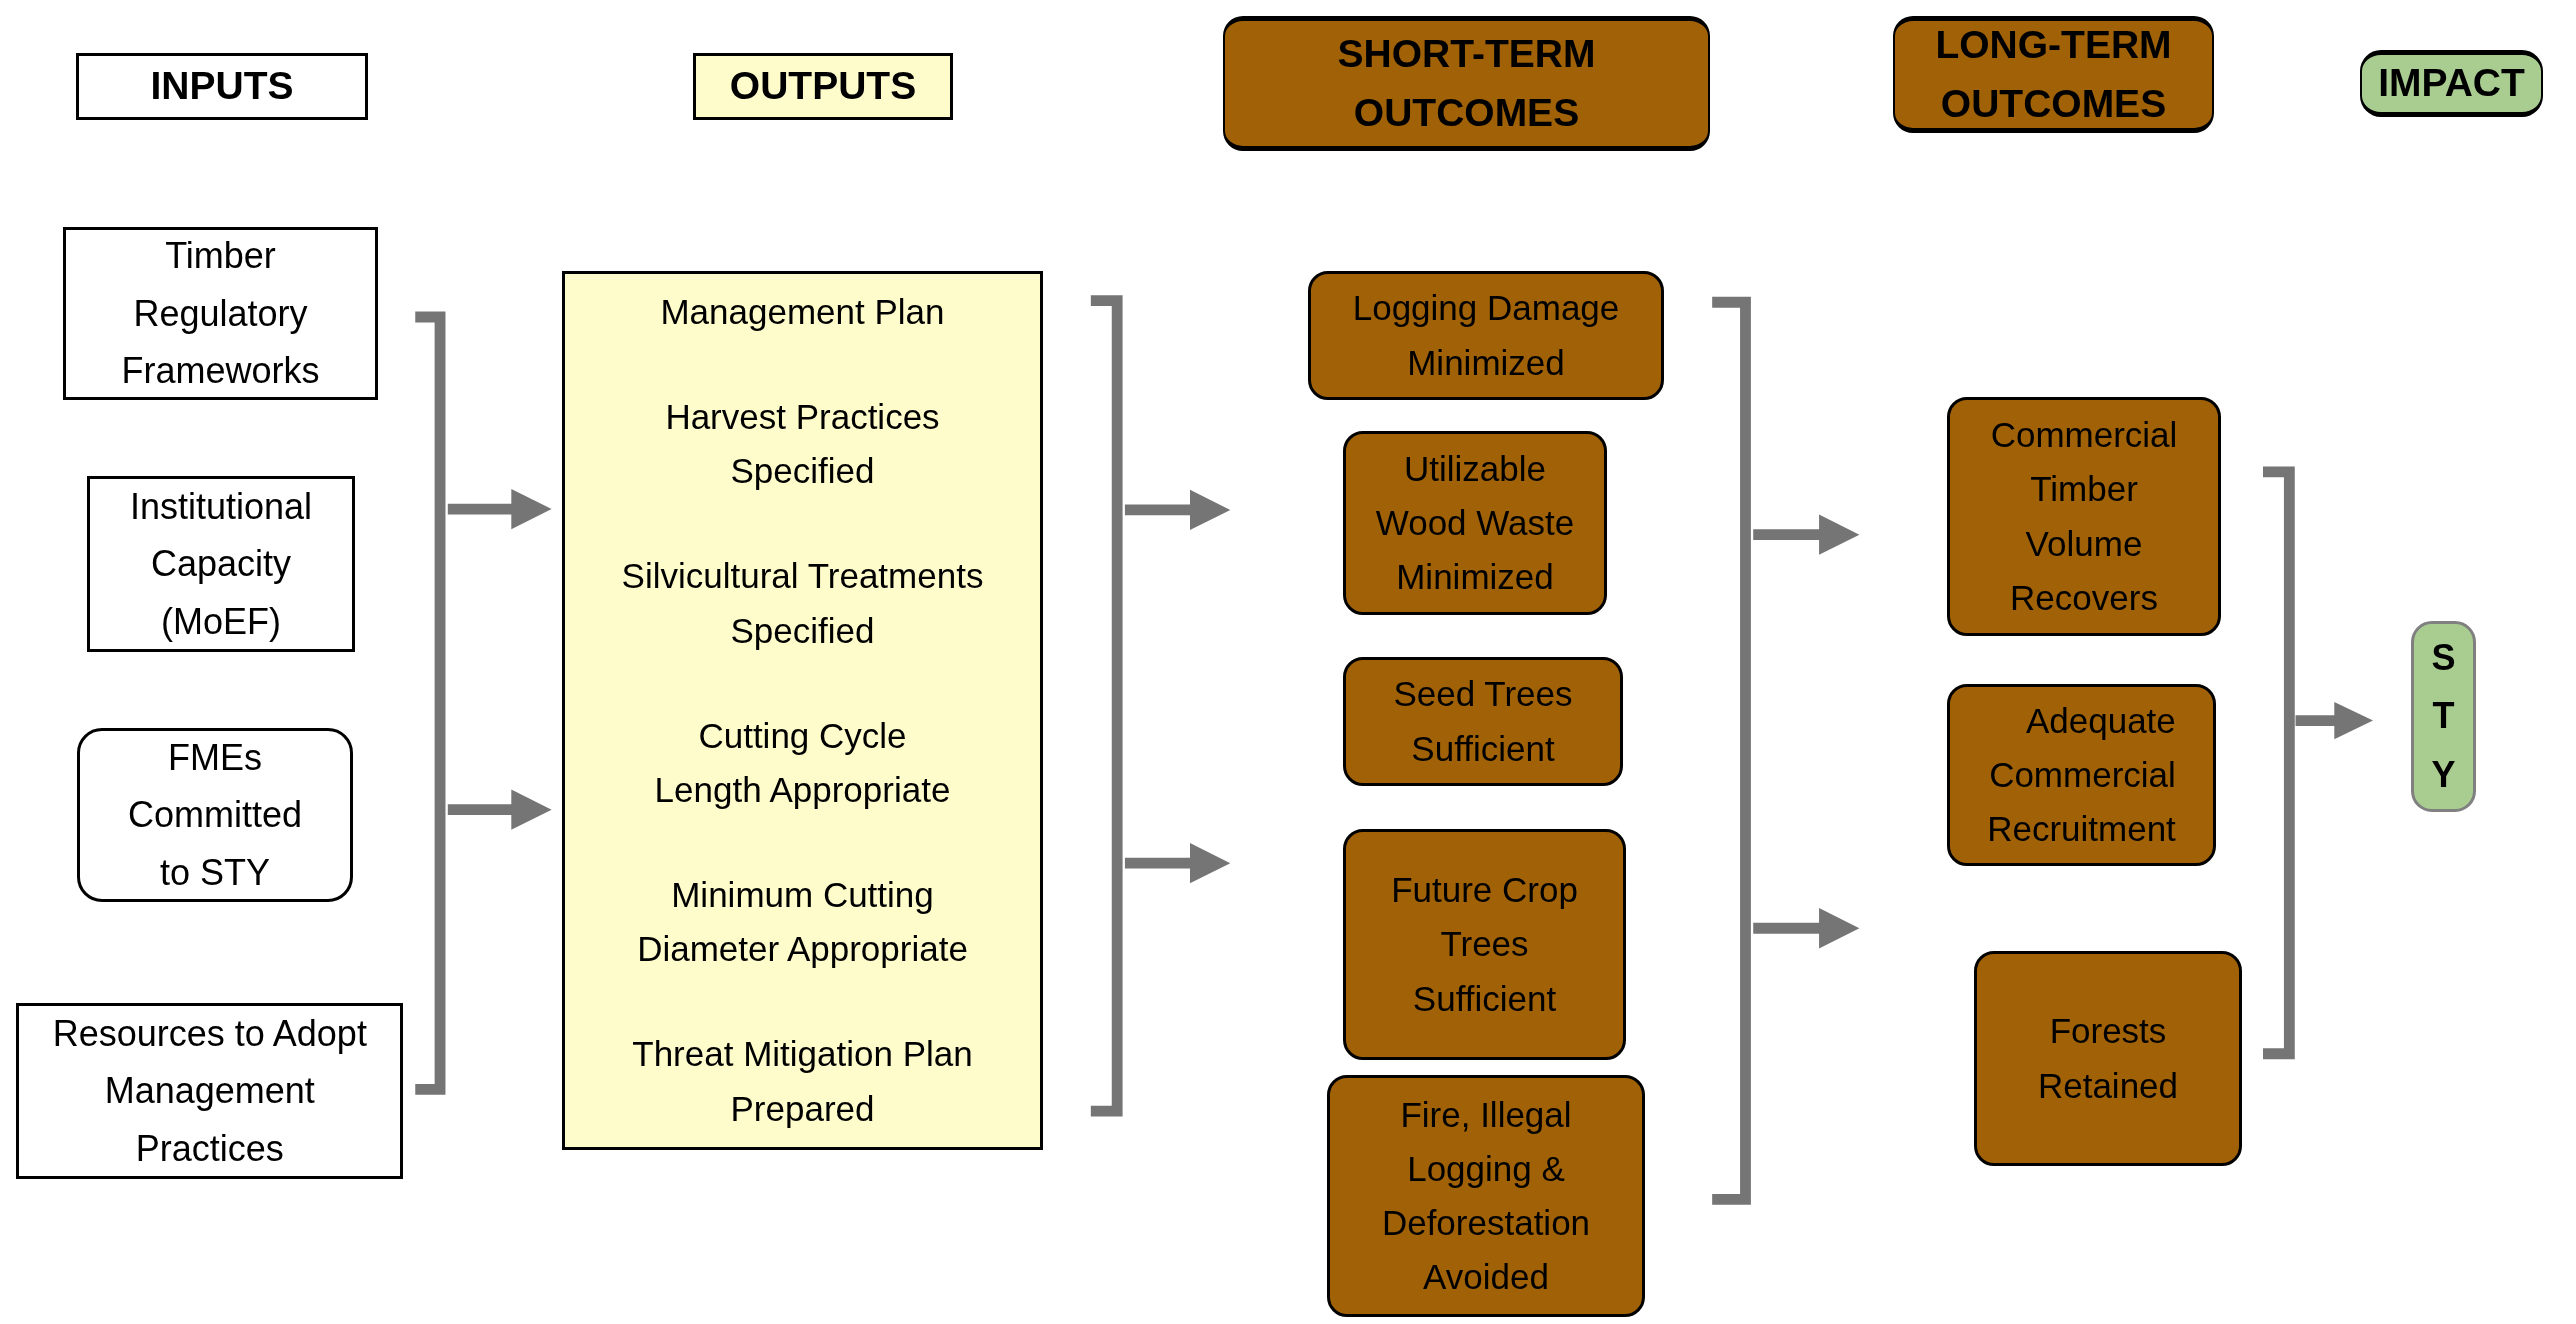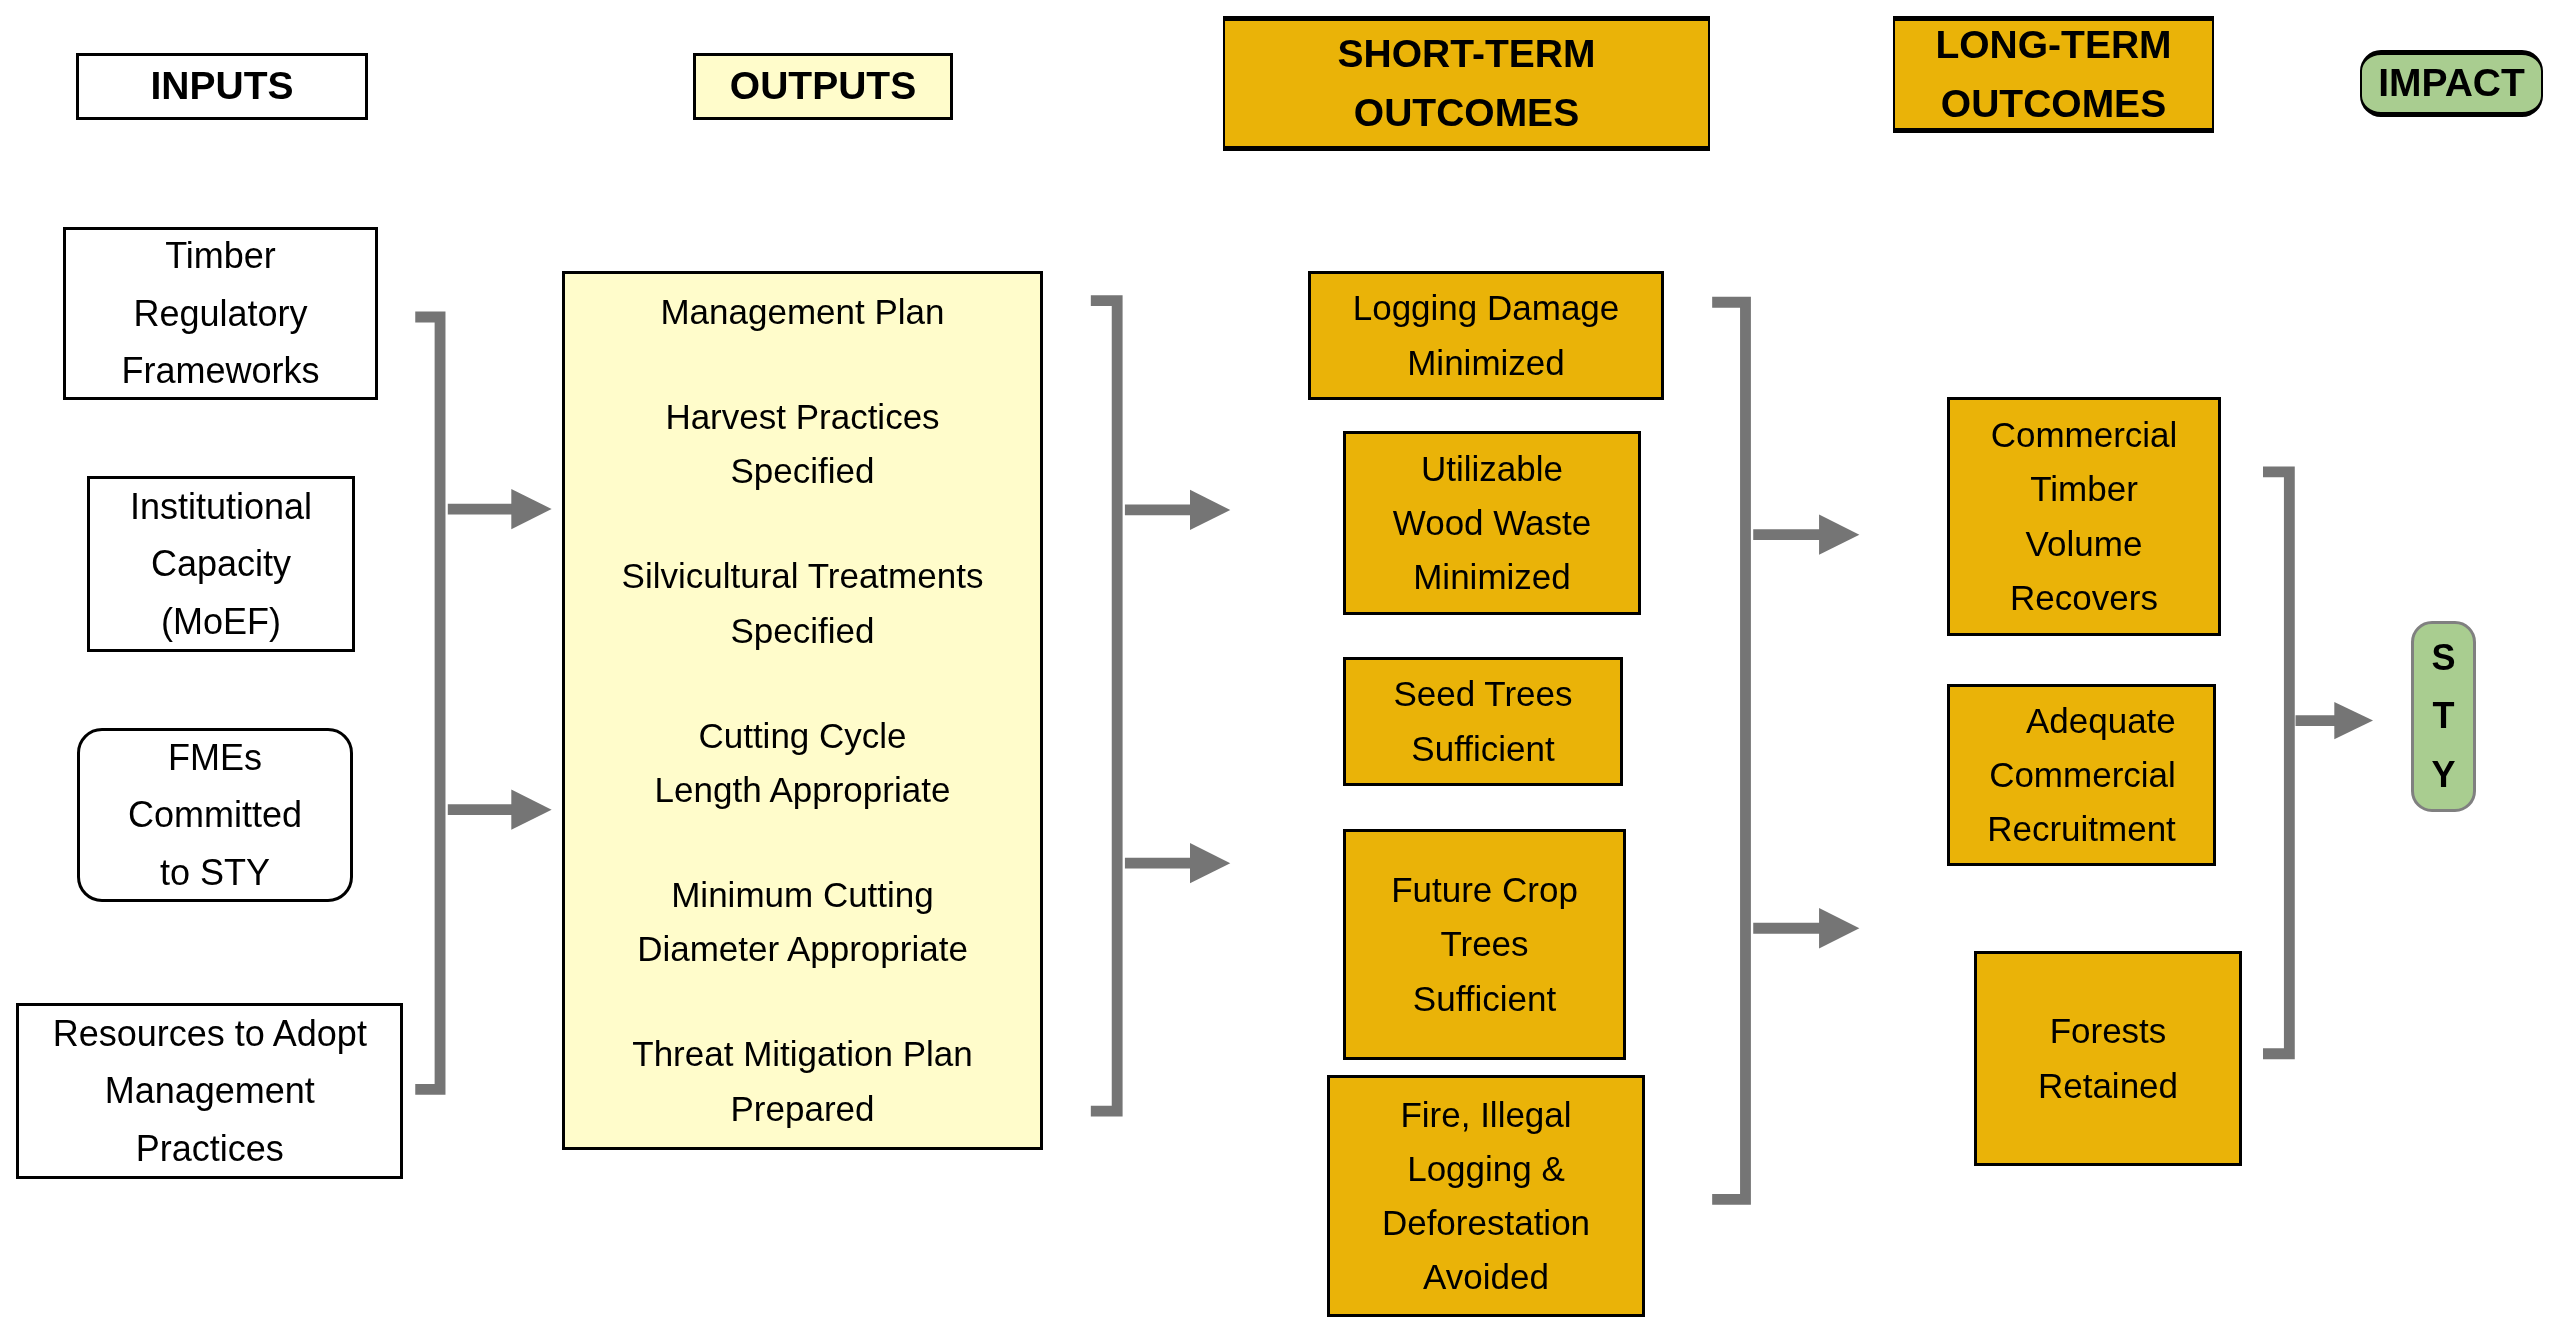--- a/index.html
+++ b/index.html
@@ -6,21 +6,21 @@
   body{font-family:"Liberation Sans",sans-serif;color:#000;}
   #canvas{position:relative;width:2576px;height:1325px;background:#ffffff;overflow:hidden;}
   svg.connectors{position:absolute;left:0;top:0;width:2576px;height:1325px;pointer-events:none;}
   .node{position:absolute;display:flex;align-items:center;justify-content:center;
         text-align:center;box-sizing:border-box;border:3.1px solid #000000;
         white-space:pre-line;font-size:35px;line-height:1.55;}
   .hdr{font-weight:700;font-size:39px;line-height:1.5;}
   .hdr-thick{border-top-width:5.4px;border-bottom-width:5.4px;border-left-width:2.3px;border-right-width:2.3px;}
   .white{background:#ffffff;}
   .yellow{background:#FFFCCB;}
-  .blue{background:#eab308;}
+  .blue{background:#a16207;border-radius:20px;}
   .green{background:#A9CD90;border-radius:21px;}
   .inputs-font{font-size:36px;line-height:1.6;}
   .outputs-panel{flex-direction:column;justify-content:space-between;padding:11px 6.2px;}
   .outputs-panel .out-item{display:block;width:100%;text-align:center;white-space:pre-line;}
   .sty{font-weight:700;font-size:36px;line-height:1.62;border-color:#808080;}
 </style>
 </head>
 <body>
 
 <div id="canvas">
@@ -88,21 +88,21 @@
 Length Appropriate</span>
     <span class="out-item">Minimum Cutting
 Diameter Appropriate</span>
     <span class="out-item">Threat Mitigation Plan
 Prepared</span>
   </div>
 
   <div class="node blue" style="left:1308px;top:271px;width:356px;height:129px;"><span>Logging Damage
 Minimized</span></div>
 
-  <div class="node blue" style="left:1343px;top:431px;width:298px;height:184px;"><span>Utilizable
+  <div class="node blue" style="left:1343px;top:431px;width:264px;height:184px;"><span>Utilizable
 Wood Waste
 Minimized</span></div>
 
   <div class="node blue" style="left:1343px;top:657px;width:280px;height:129px;"><span>Seed Trees
 Sufficient</span></div>
 
   <div class="node blue" style="left:1343px;top:829px;width:283px;height:231px;"><span>Future Crop
 Trees
 Sufficient</span></div>
 

